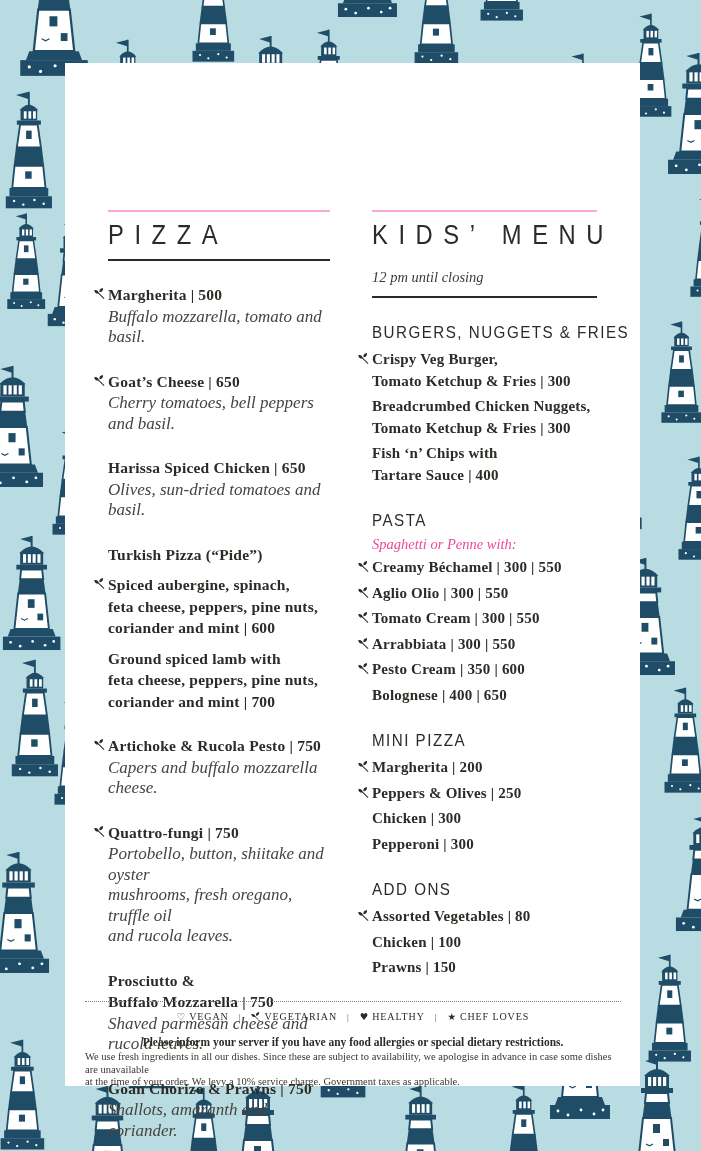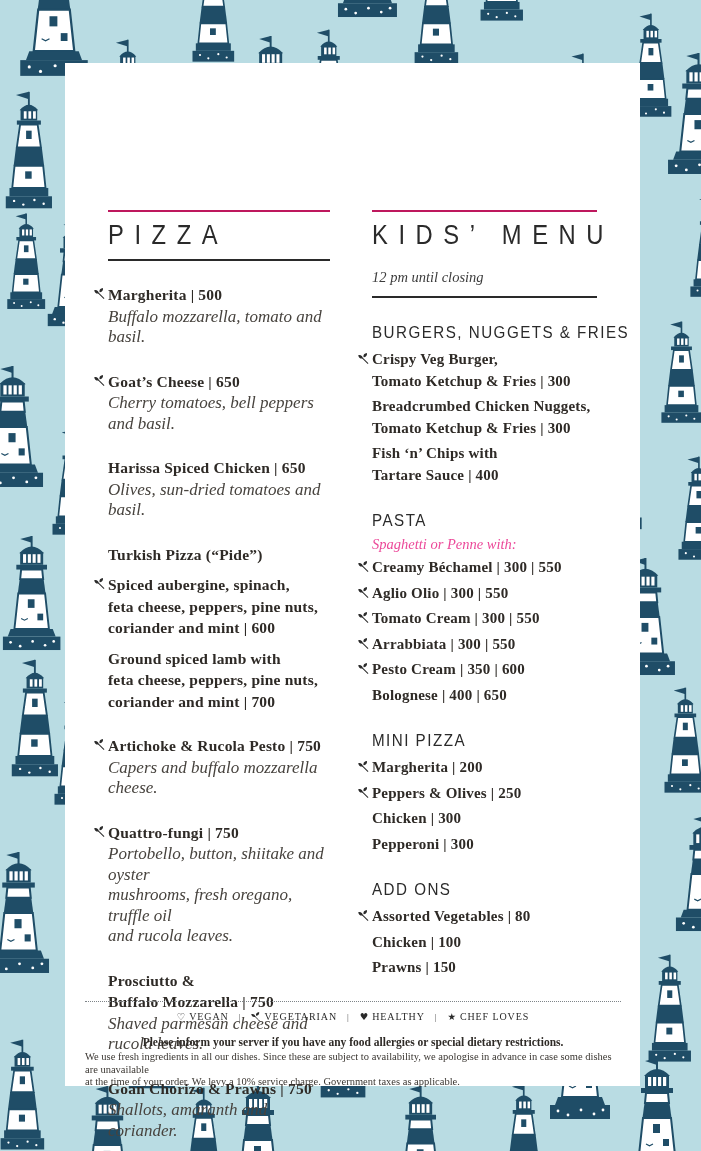--- a/index.html
+++ b/index.html
@@ -12,21 +12,21 @@
   .pattern{position:absolute;inset:0;z-index:0}
   .lh{position:absolute;display:block}
   
   .card{
     position:absolute;left:65px;top:63px;width:575px;height:1023px;
     background:#ffffff;z-index:1;
   }
   .cols{display:flex;padding:147px 45px 0 43px}
   .col-left{width:222px;margin-right:42px;flex:none}
   .col-right{width:225px;flex:none}
-  .col-header{border-top:2px solid #be185d;border-bottom:2px solid #2a2a2a;padding:9px 0 10px}
+  .col-header{border-top:2px solid #f9a8d4;border-bottom:2px solid #2a2a2a;padding:9px 0 10px}
   .col-title{
     font-family:"Liberation Sans",sans-serif;font-size:27px;line-height:28px;
     letter-spacing:12px;color:#2a2a2a;transform:scaleX(.88);transform-origin:0 50%;white-space:nowrap;
   }
   .col-sub{font-style:italic;font-size:14.5px;color:#3c3c3c;margin-top:20px;line-height:17px}
   
   .item{position:relative;margin-top:23px}
   .iname{
     font-weight:bold;font-size:15.5px;line-height:21.5px;color:#2e2a26;
     white-space:pre-line;letter-spacing:.2px;

